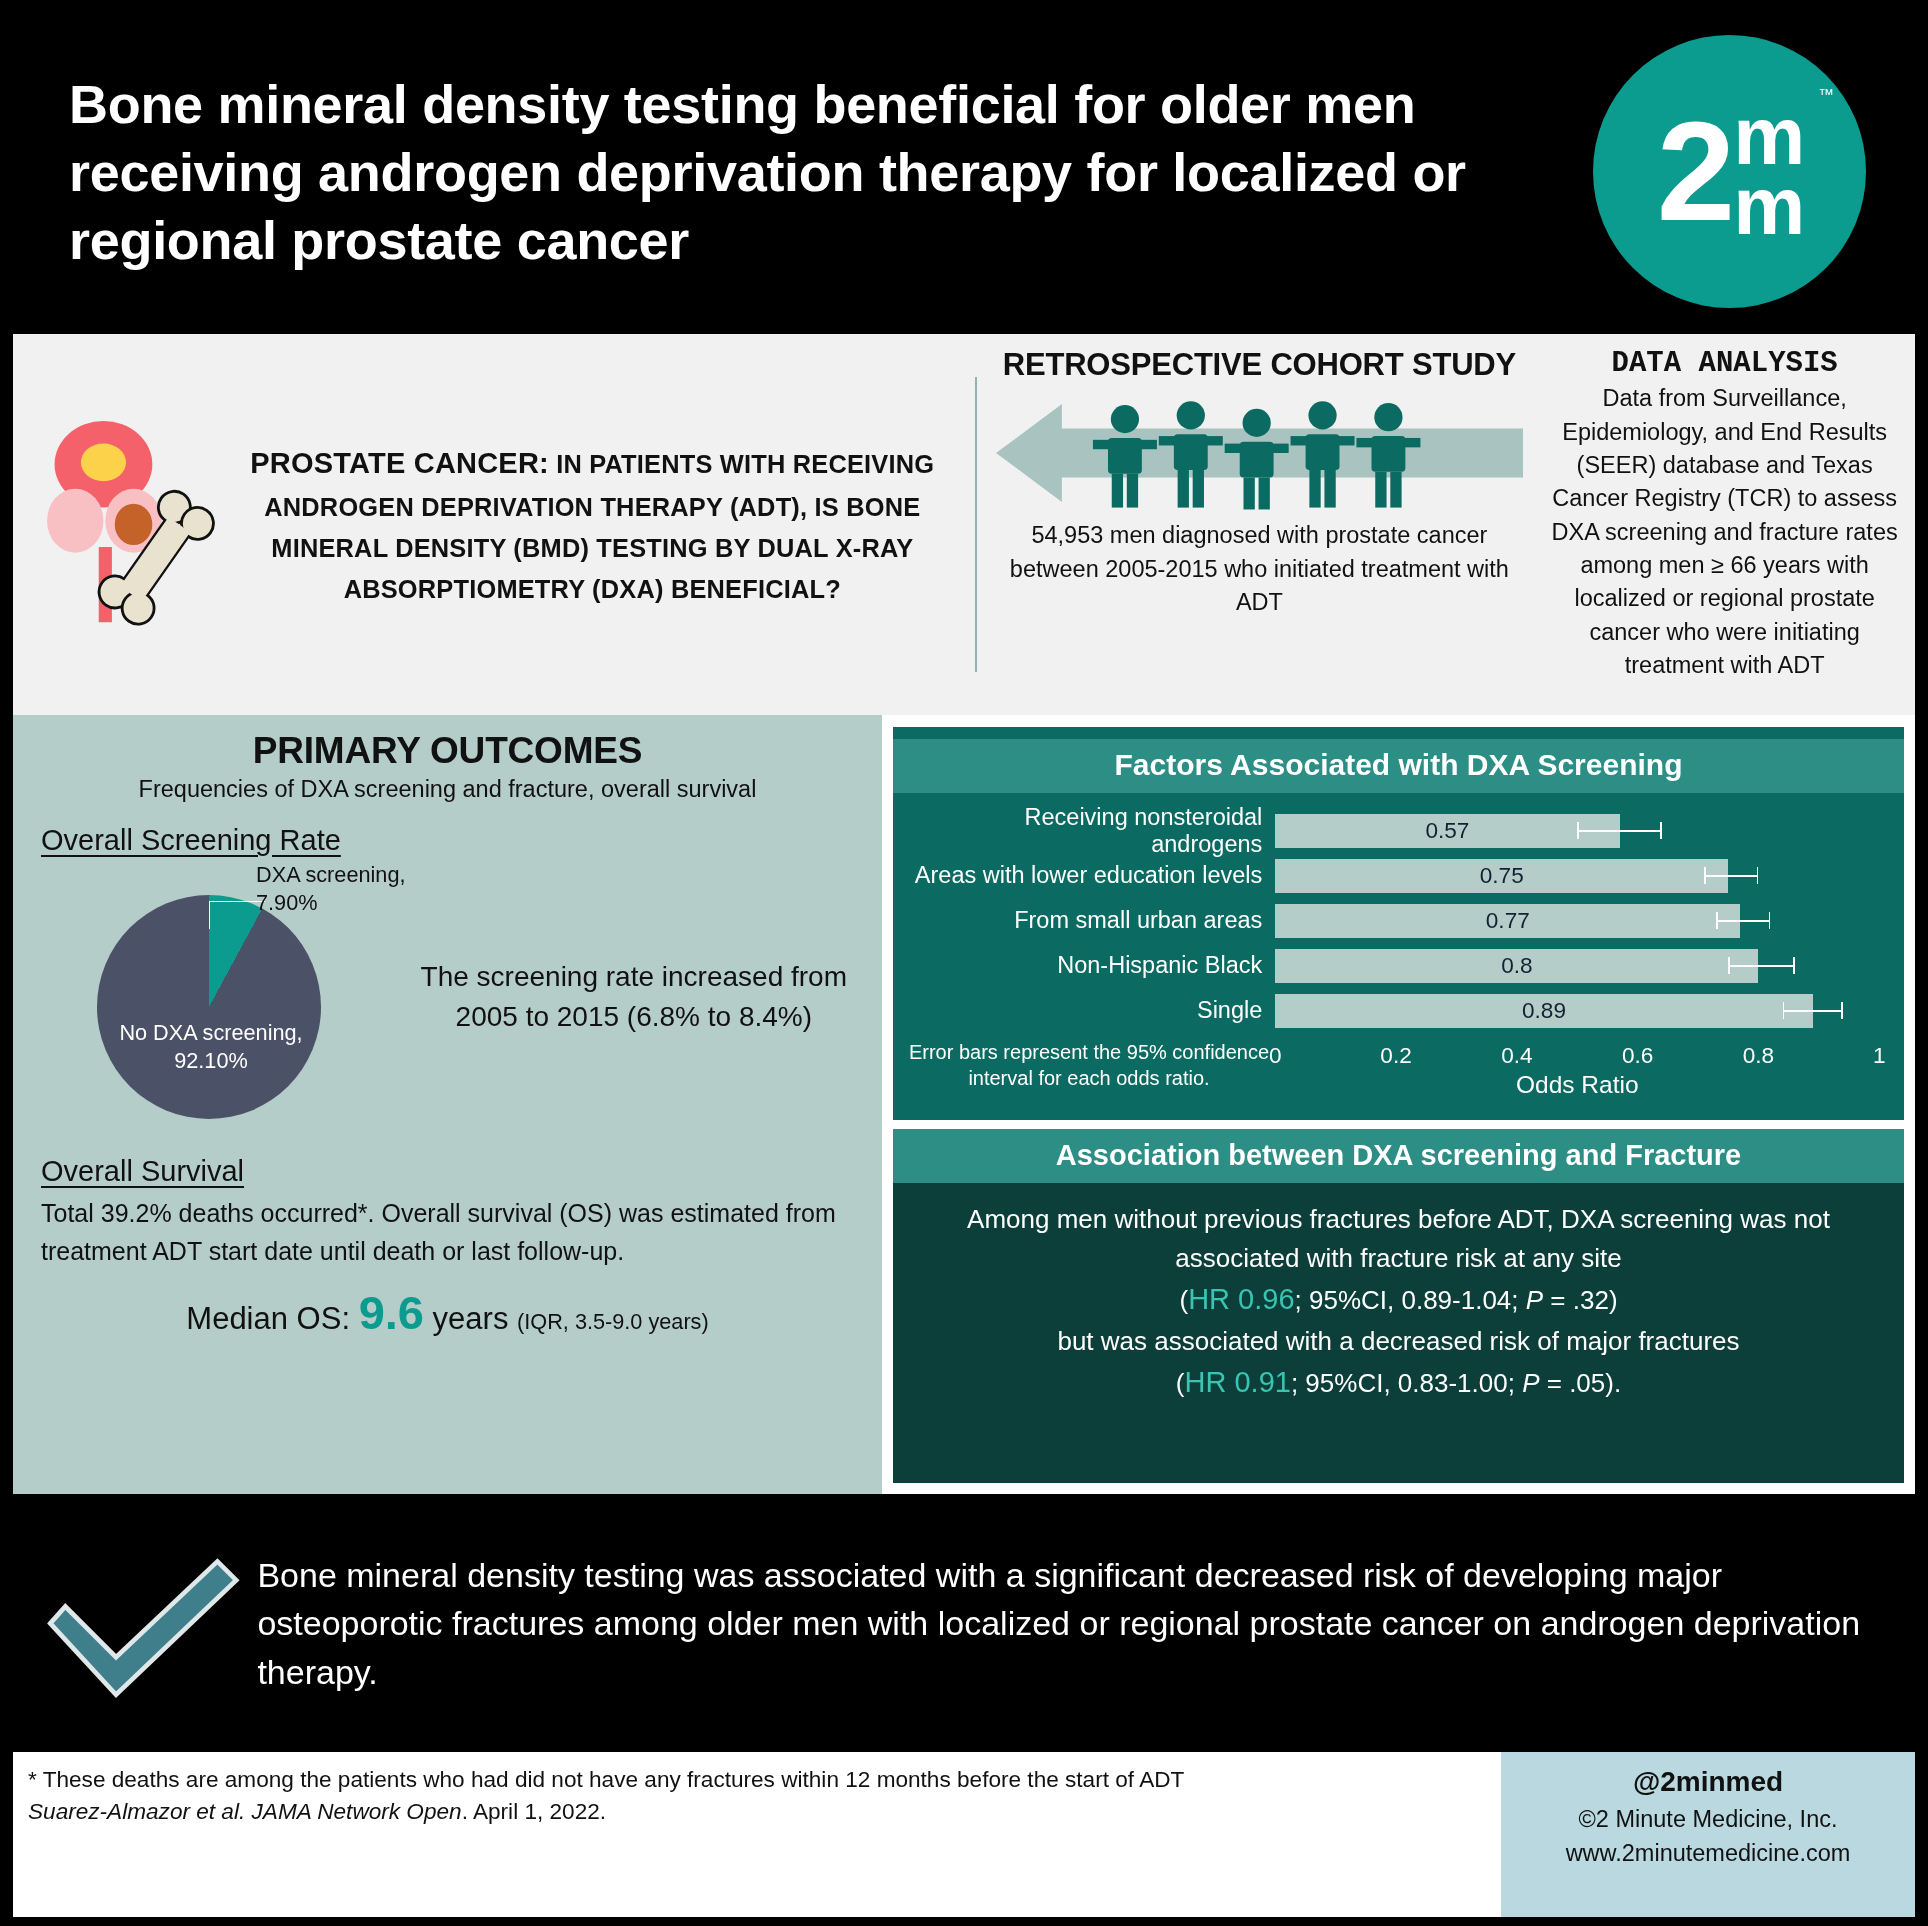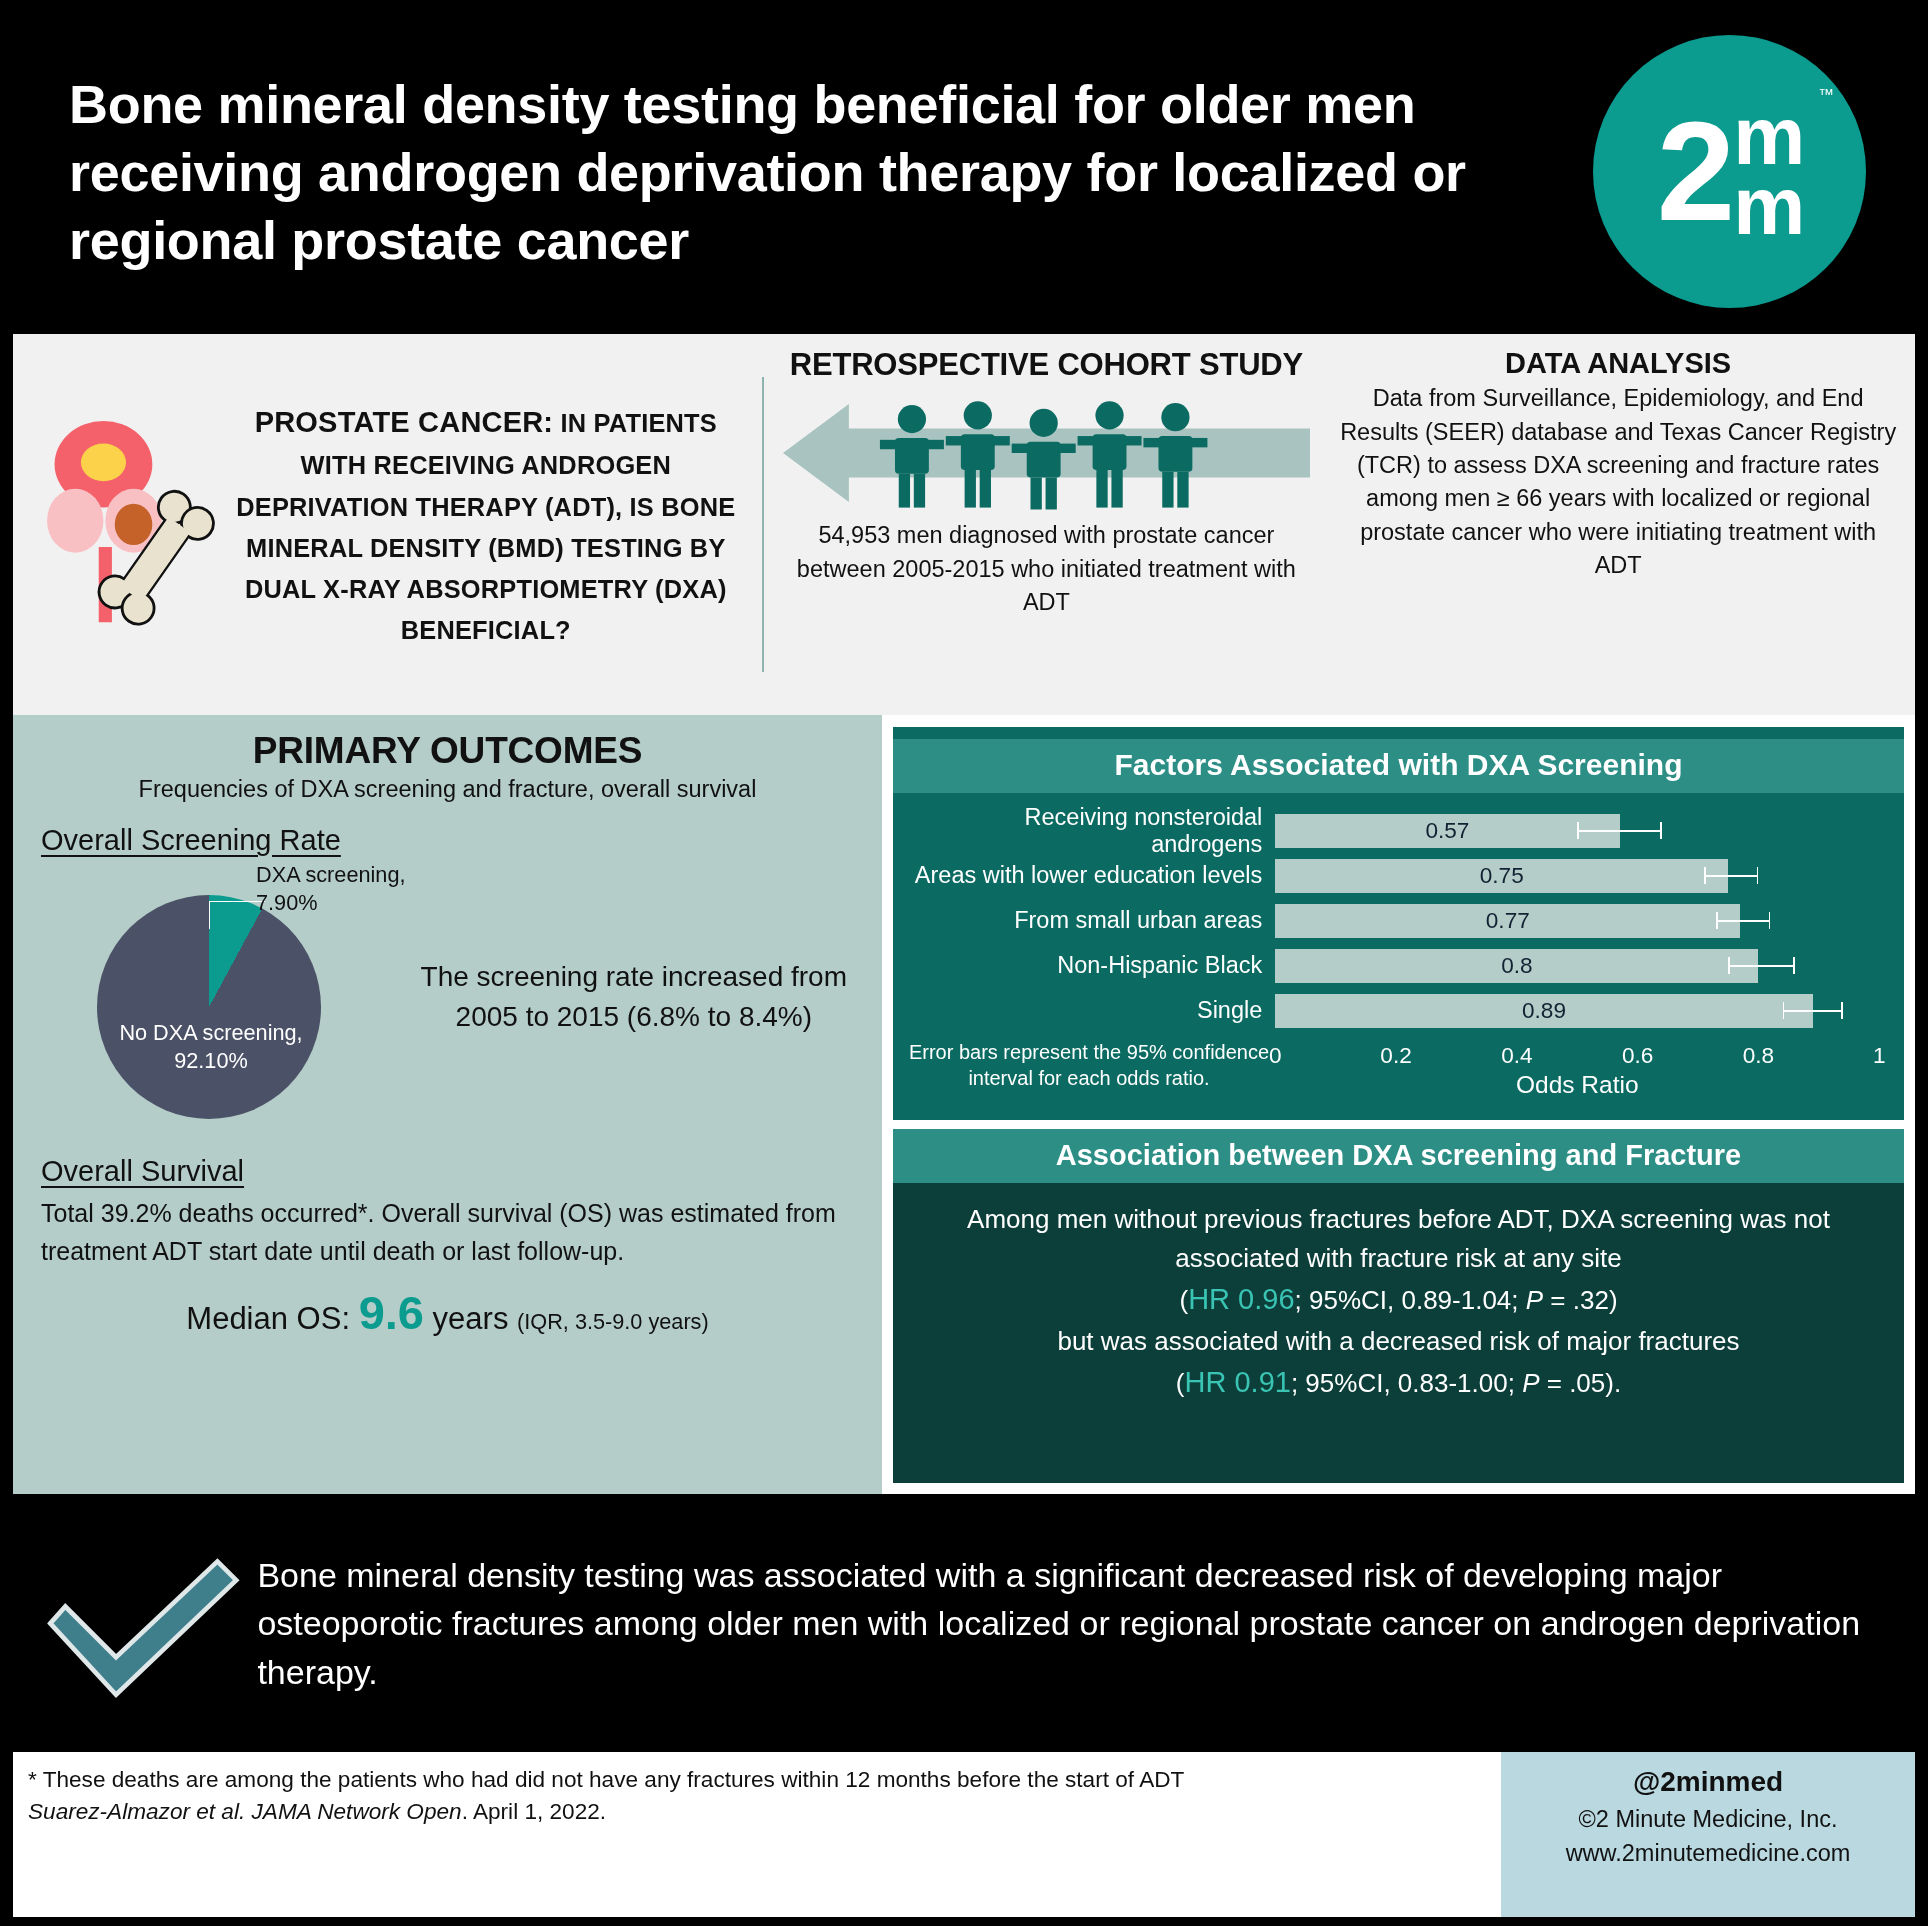--- a/index.html
+++ b/index.html
@@ -49,38 +49,38 @@
     position:absolute; right: 32px; top: 51px; font-size:16px; color:#fff;
   }
 
   
   .topband {
     background:#f1f1f1;
     height: 381px;
     display:flex;
     position:relative;
   }
-  .tb-left { width: 749px; display:flex; align-items:center; padding: 13px 17px 13px 34px; }
+  .tb-left { width: 962px; display:flex; align-items:center; padding: 13px 17px 13px 34px; }
   .prostate-svg { flex: 0 0 174px; }
   .q-text {
     font-size: 25.4px; line-height: 1.62; text-align:center; font-weight: 600;
     letter-spacing:0.2px; padding-left: 5.6px;
   }
   .q-text .big { font-size: 29px; font-weight:bold; }
   .divider {
     width: 1.9px; background: #8fb4b0; margin: 43px 0;
   }
   .tb-mid { width: 565px; padding: 13px 15px; text-align:center; }
   .tb-mid h2 {
     font-size: 31px; font-weight:bold; letter-spacing:-0.2px; margin-bottom: 3.8px;
   }
   .arrow-wrap { position:relative; height: 132px; margin-top: 1.9px; }
   .tb-mid p, .tb-right p { font-size: 23.5px; line-height:1.42; }
   .tb-right { flex:1; padding: 13px 17px 13px 9.4px; text-align:center; }
-  .tb-right h2 { font-size: 29px; font-weight:bold; margin-bottom: 1.9px; }
+  .tb-right h2 { font-size: 29px; font-weight:bold; margin-bottom: 1.9px; font-family: Liberation Mono, monospace; }
 
   
   .middle { display:flex; flex: 1; }
   .col-left {
     width: 869px; background: #b4cdc8; padding: 15px 28px 9.4px 28px;
     display:flex; flex-direction:column;
   }
   .col-left h2 { font-size: 37px; font-weight:bold; text-align:center; letter-spacing:-0.2px; }
   .col-left .sub { font-size: 23.5px; text-align:center; margin-top: 3.8px; }
   .sec-title {

